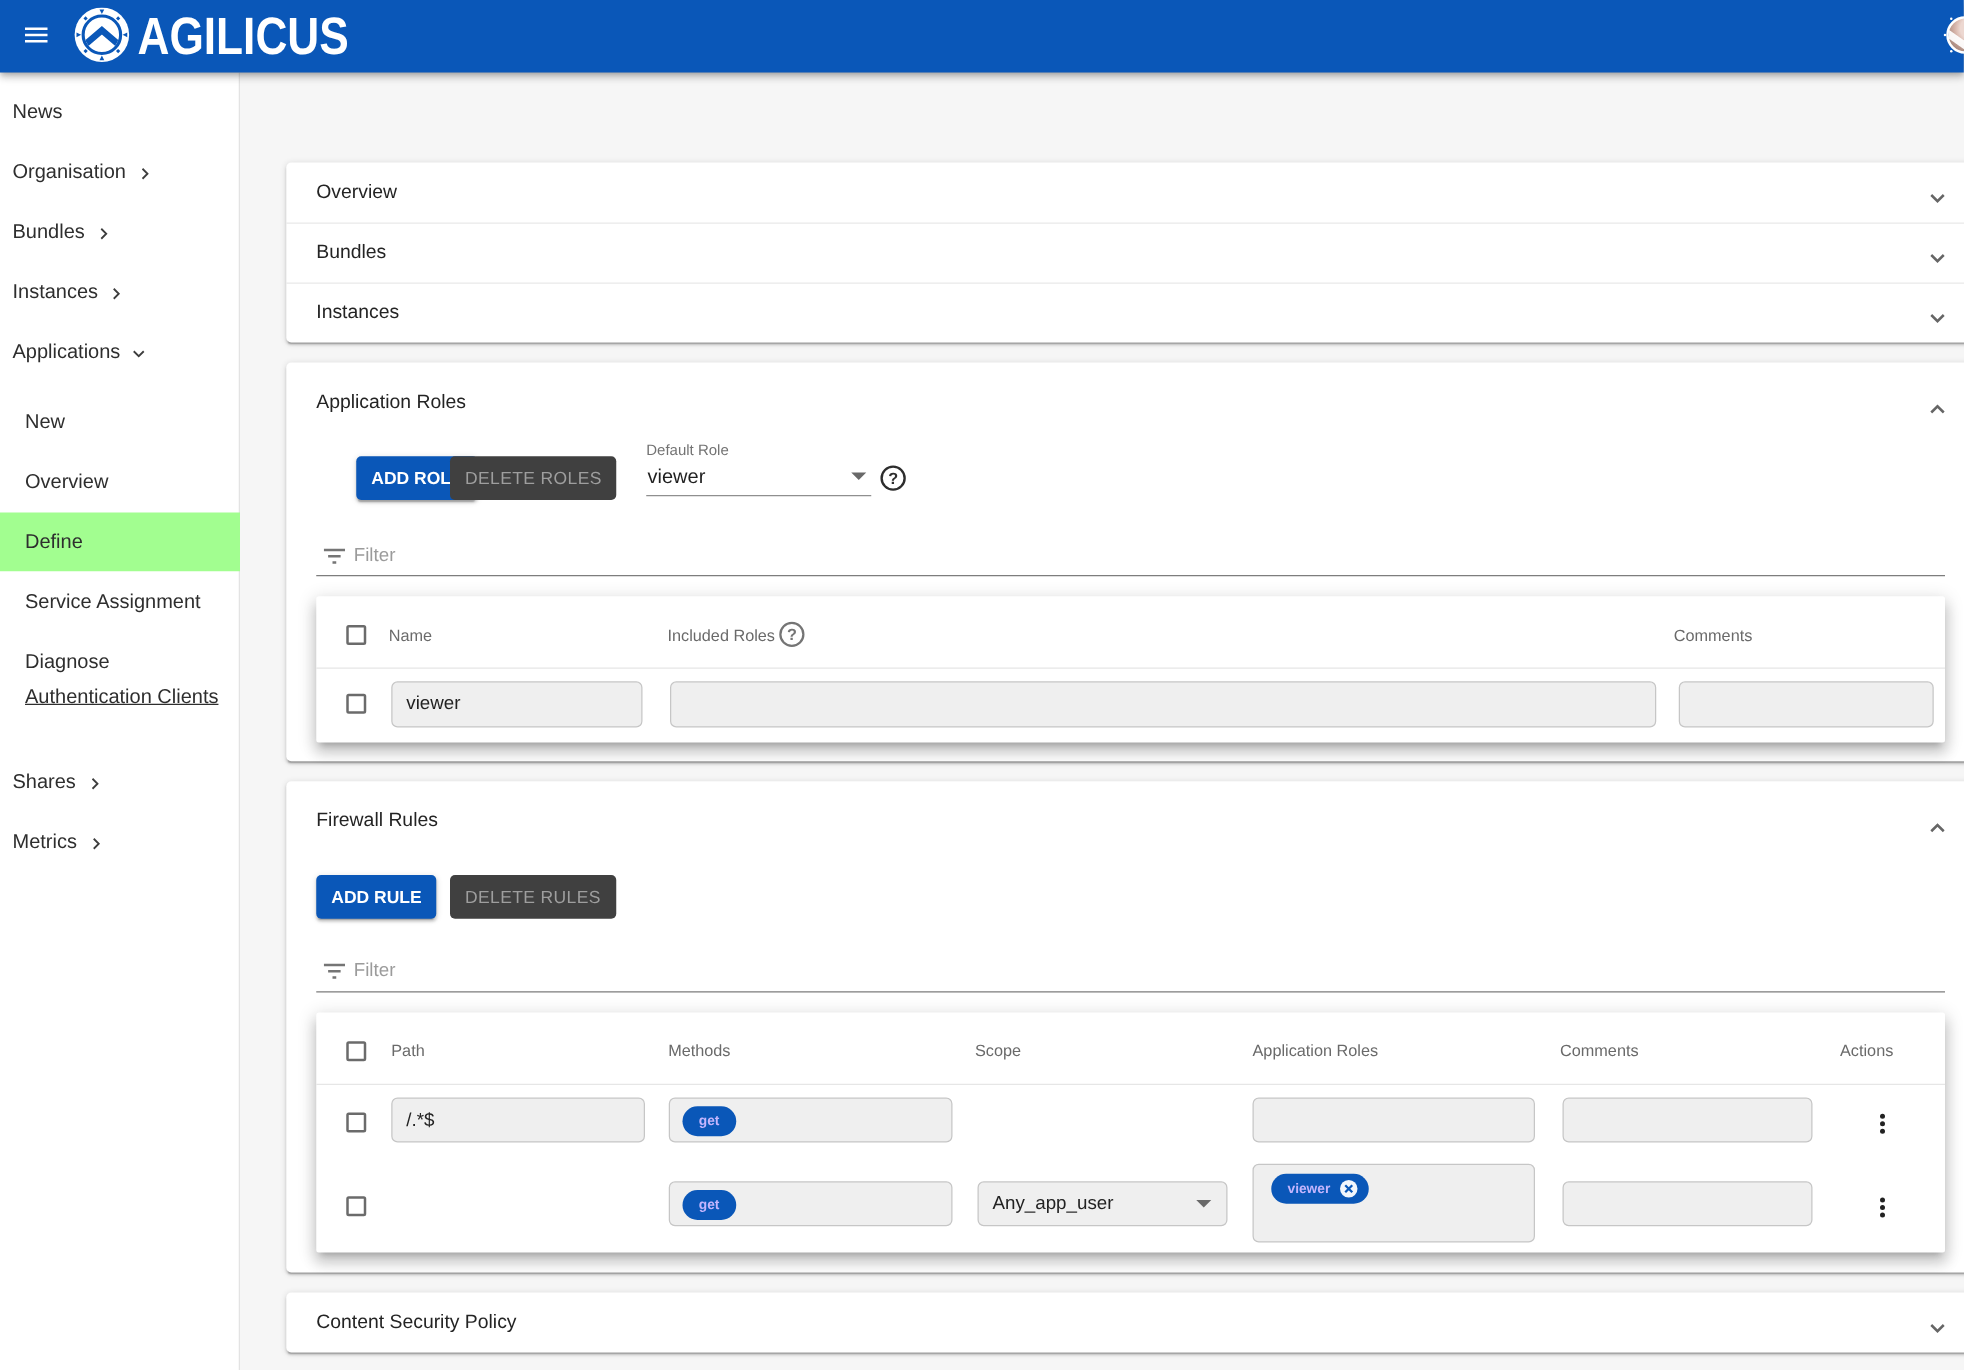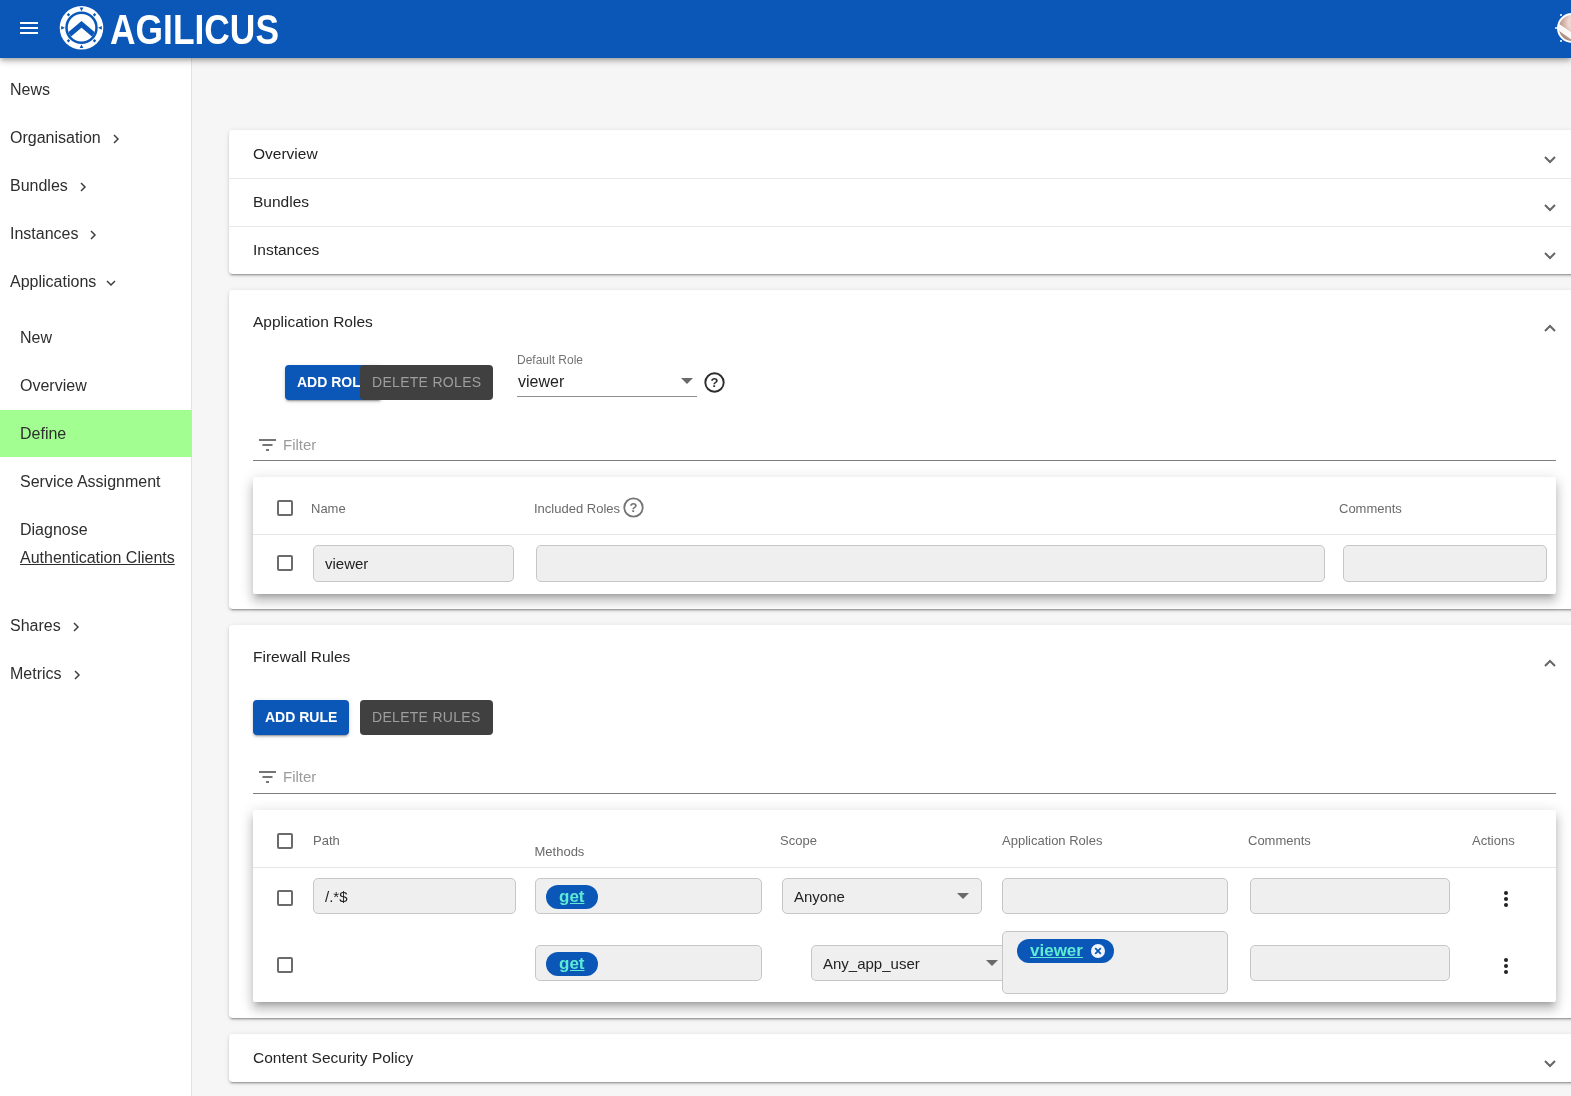--- a/index.html
+++ b/index.html
@@ -43,21 +43,21 @@
 .acc-row{ position:relative; height:48px; }
 .acc-row .t{ position:absolute; left:24px; top:50%; transform:translateY(-50%); font-size:15.5px; color:#242424; }
 .acc-row .chev{ position:absolute; right:24.5px; top:50%; margin-top:-4px; }
 .divline{ height:1px; background:#e9e9e9; margin:0 0; }
 .ptitle{ position:absolute; left:24px; top:0; height:64px; display:flex; align-items:center; font-size:15.5px; color:#242424; }
 .pchev{ position:absolute; right:33px; top:28px; }
 
 .ffield{ position:absolute; height:36px; background:#efefef; border:1px solid #c6c6c6; border-radius:5px; font-size:15px; color:#222; }
 .ffield .txt{ position:absolute; left:11px; top:50%; transform:translateY(-50%); }
 .selarrow{ width:0; height:0; border-left:6.5px solid transparent; border-right:6.5px solid transparent; border-top:6.5px solid #696969; position:absolute; }
-.chip{ display:inline-flex; align-items:center; height:24px; background:var(--blue); color:#5eead4; border-radius:12px; font-size:17px; font-weight:bold;text-decoration:underline; }
+.chip{ display:inline-flex; align-items:center; height:24px; background:var(--blue); color:#c4b5fd; border-radius:12px; font-size:11px; font-weight:bold; }
 .cbx{ width:16px; height:16px; border:2px solid #6b6b6b; border-radius:2px; position:absolute; }
 .thead{ font-size:13px; color:#6a6a6a; position:absolute; }
 .dots{ position:absolute; width:4px; }
 .dots div{ width:4px; height:4px; border-radius:50%; background:#222; margin-bottom:2px; }
 .table-card{ position:absolute; left:24px; width:1303px; background:#fff; border-radius:2px;
   box-shadow:0 5px 5px -3px rgba(0,0,0,.2), 0 8px 10px 1px rgba(0,0,0,.14), 0 3px 14px 2px rgba(0,0,0,.12);}
 .filter-line{ position:absolute; left:24px; width:1303px; height:1px; background:#7d7d7d; }
 .filter-lbl{ position:absolute; font-size:15px; color:#9b9b9b; }
 .underline-sel{ position:absolute; height:1px; background:#8f8f8f; }
 </style>
@@ -241,51 +241,47 @@
     <svg style="position:absolute; left:30px; top:145px;" width="18" height="14" viewBox="0 0 18 14">
       <rect x="0" y="1" width="17" height="2" fill="#757575"></rect>
         <rect x="3.5" y="6" width="10" height="2" fill="#757575"></rect>
         <rect x="7" y="11" width="3" height="2" fill="#757575"></rect>
     </svg>
     <div class="filter-lbl" style="left:54px; top:143.5px;">Filter</div>
     <div class="filter-line" style="top:168px;"></div>
     <div class="table-card" style="top:185.5px; height:191.5px;">
       <span class="cbx" style="left:24px; top:22.5px;"></span>
       <span class="thead" style="left:60px; top:23px;">Path</span>
-      <span class="thead" style="left:281.5px; top:23px;margin-top:11px;">Methods</span>
+      <span class="thead" style="left:281.5px; top:23px;">Methods</span>
       <span class="thead" style="left:527px; top:23px;">Scope</span>
       <span class="thead" style="left:749px; top:23px;">Application Roles</span>
       <span class="thead" style="left:995px; top:23px;">Comments</span>
       <span class="thead" style="left:1219px; top:23px;">Actions</span>
       <div style="position:absolute; left:0; top:57px; width:100%; height:1px; background:#e6e6e6;"></div>
 
       <span class="cbx" style="left:24px; top:80px;"></span>
       <div class="ffield" style="left:60px; top:68px; width:203px; height:35.5px;">
           <span class="txt">/.*$</span>
         </div>
       <div class="ffield" style="left:282px; top:68px; width:227px; height:35.5px;">
         <span class="chip" style="position:absolute; left:10px; top:5.75px; padding:0 13px;">get</span>
       </div>
-      <div class="ffield" style="left:529px; top:68px; width:200px; height:35.5px;">
-          <span class="txt">Anyone</span>
-        <div class="selarrow" style="left:174px; top:14px;"></div>
-      </div>
       <div class="ffield" style="left:749px; top:68px; width:226px; height:35.5px;"></div>
       <div class="ffield" style="left:997px; top:68px; width:200px; height:35.5px;"></div>
       <div class="dots" style="left:1251px; top:81px;">
           <div></div>
           <div></div>
           <div></div>
         </div>
 
       <span class="cbx" style="left:24px; top:146.5px;"></span>
       <div class="ffield" style="left:282px; top:135px; width:227px; height:35.5px;">
         <span class="chip" style="position:absolute; left:10px; top:5.75px; padding:0 13px;">get</span>
       </div>
-      <div class="ffield" style="left:529px; top:135px; width:200px; height:35.5px;margin-left:29px;">
+      <div class="ffield" style="left:529px; top:135px; width:200px; height:35.5px;">
           <span class="txt">Any_app_user</span>
         <div class="selarrow" style="left:174px; top:14px;"></div>
       </div>
       <div class="ffield" style="left:749px; top:121px; width:226px; height:63px;">
         <span class="chip" style="position:absolute; left:14px; top:7px; padding:0 8px 0 13px;">viewer
           <svg style="margin-left:7px;" width="16" height="16" viewBox="0 0 16 16">
             <circle cx="8" cy="8" r="7" fill="#fff" fill-opacity=".95"></circle>
             <path d="M5.2 5.2l5.6 5.6M10.8 5.2l-5.6 5.6" stroke="#0a57b8" stroke-width="1.8"></path>
           </svg>
         </span>

